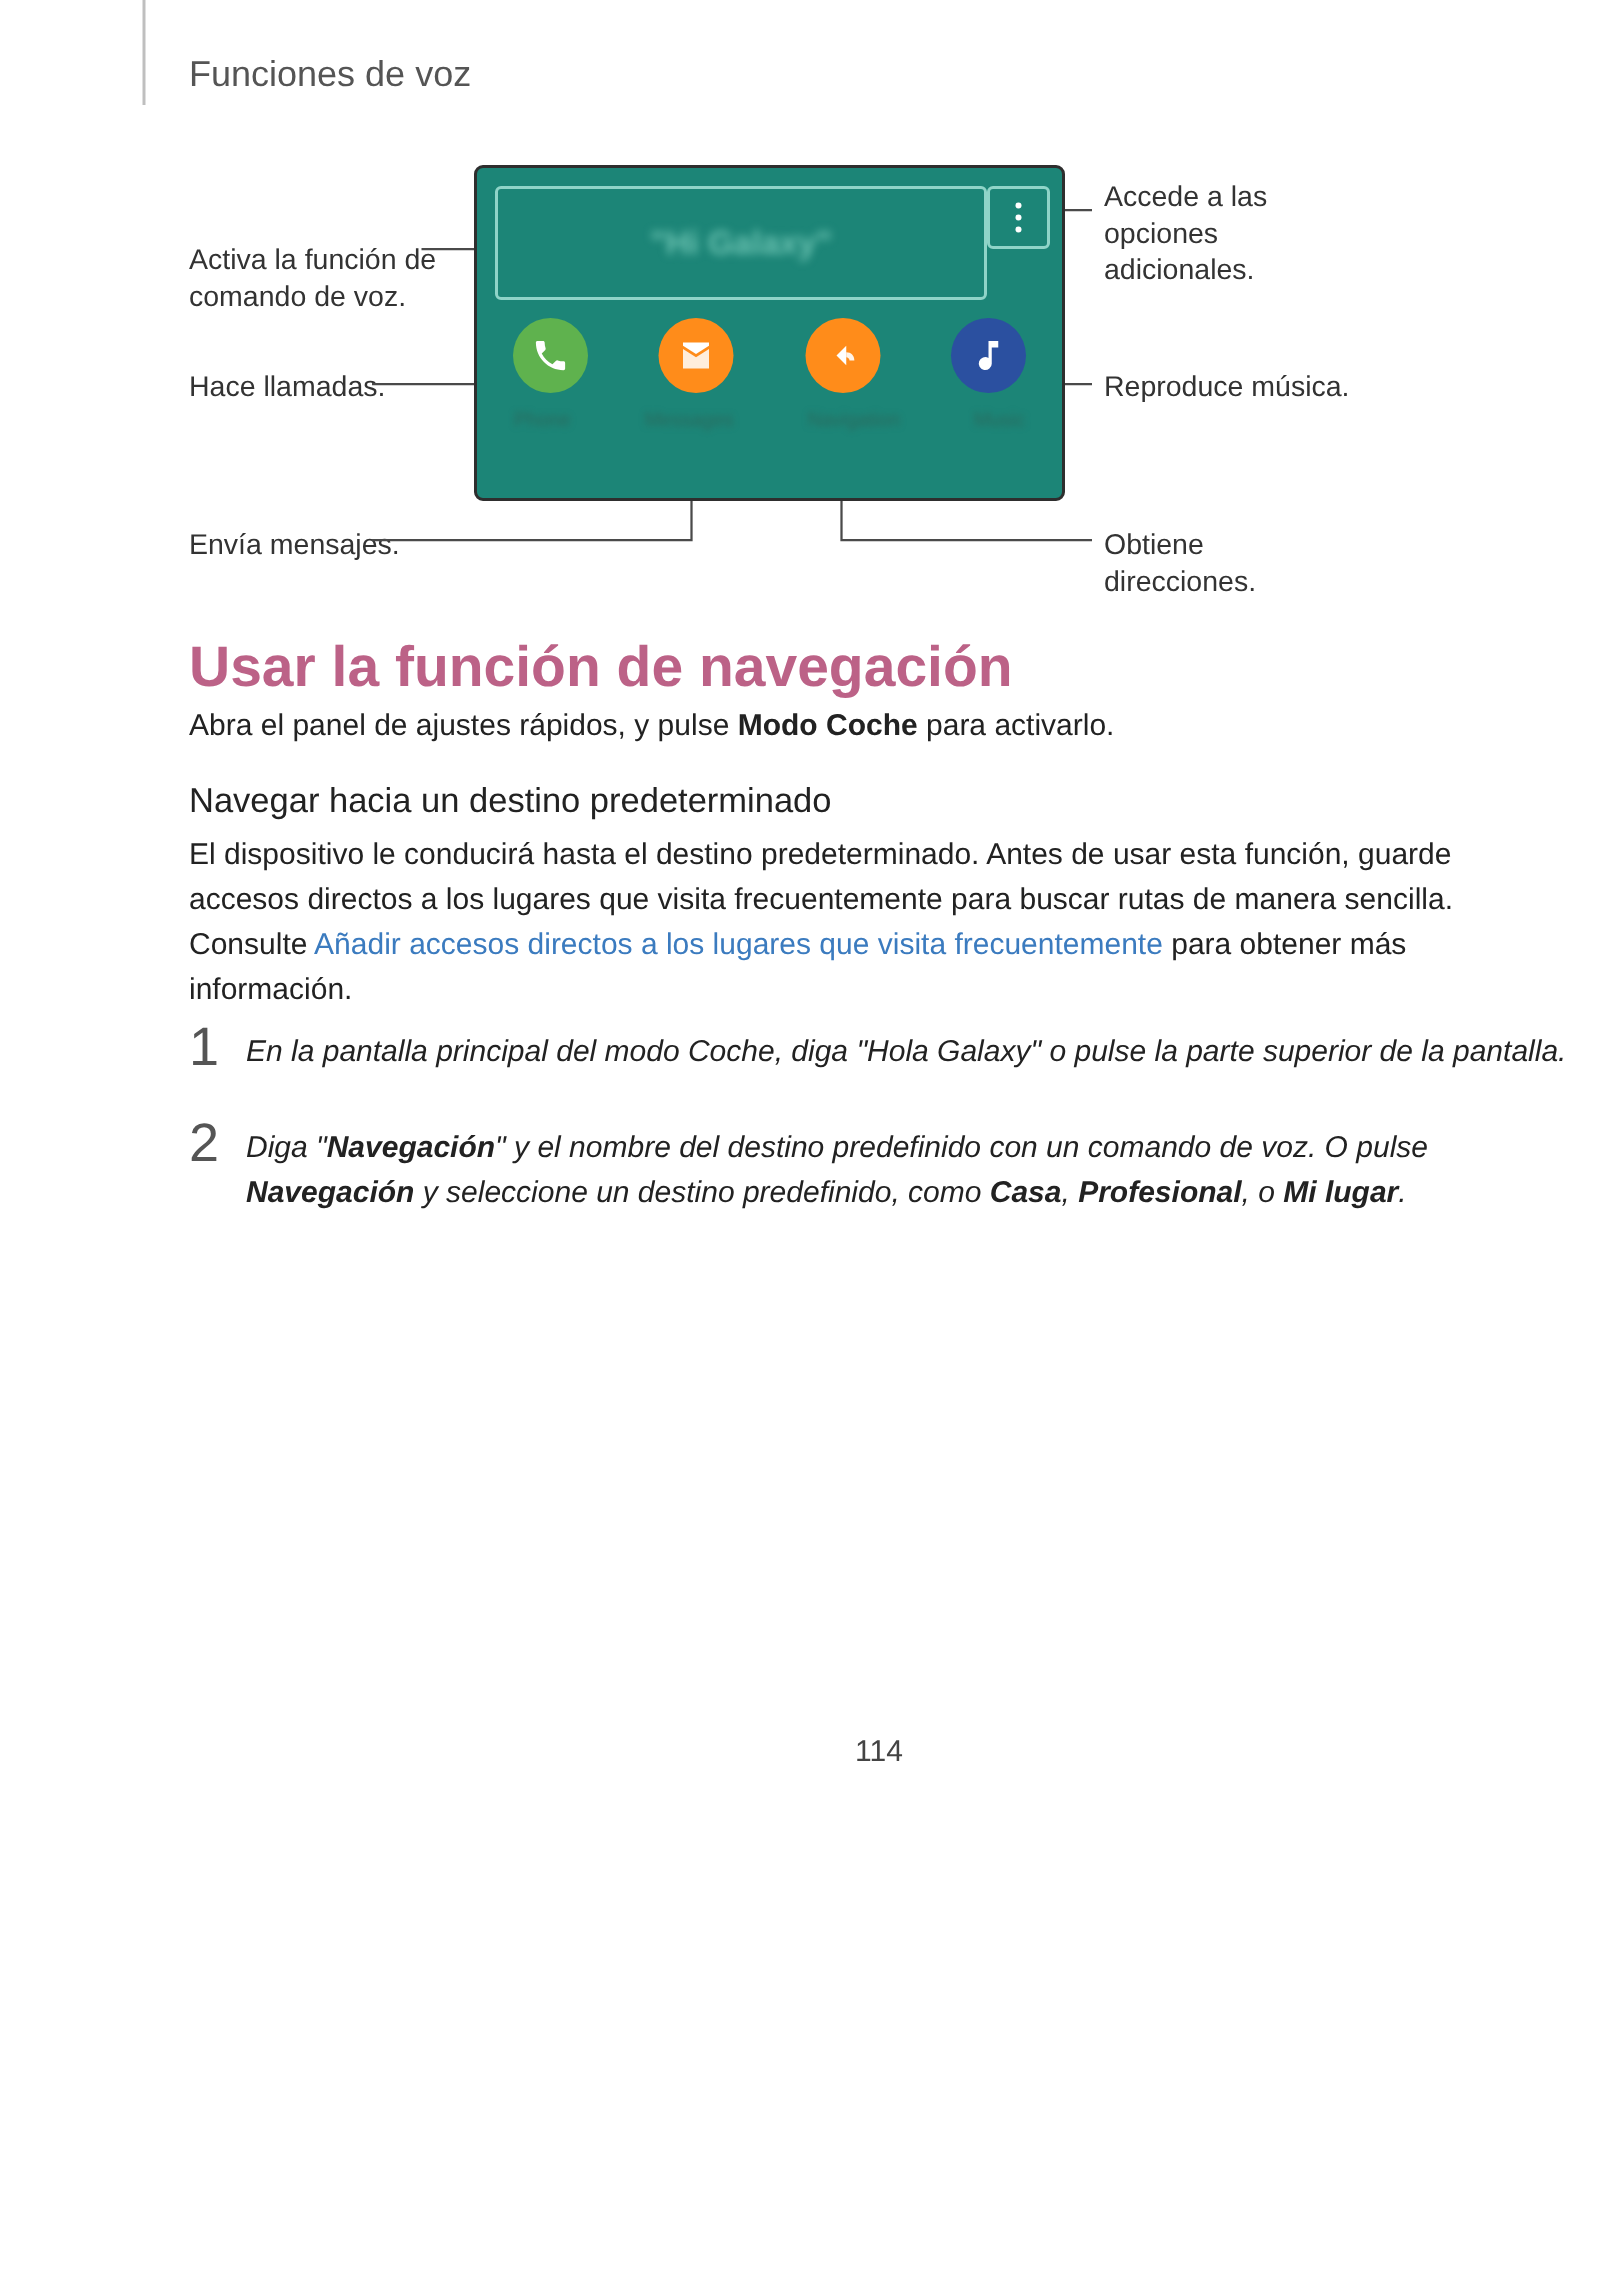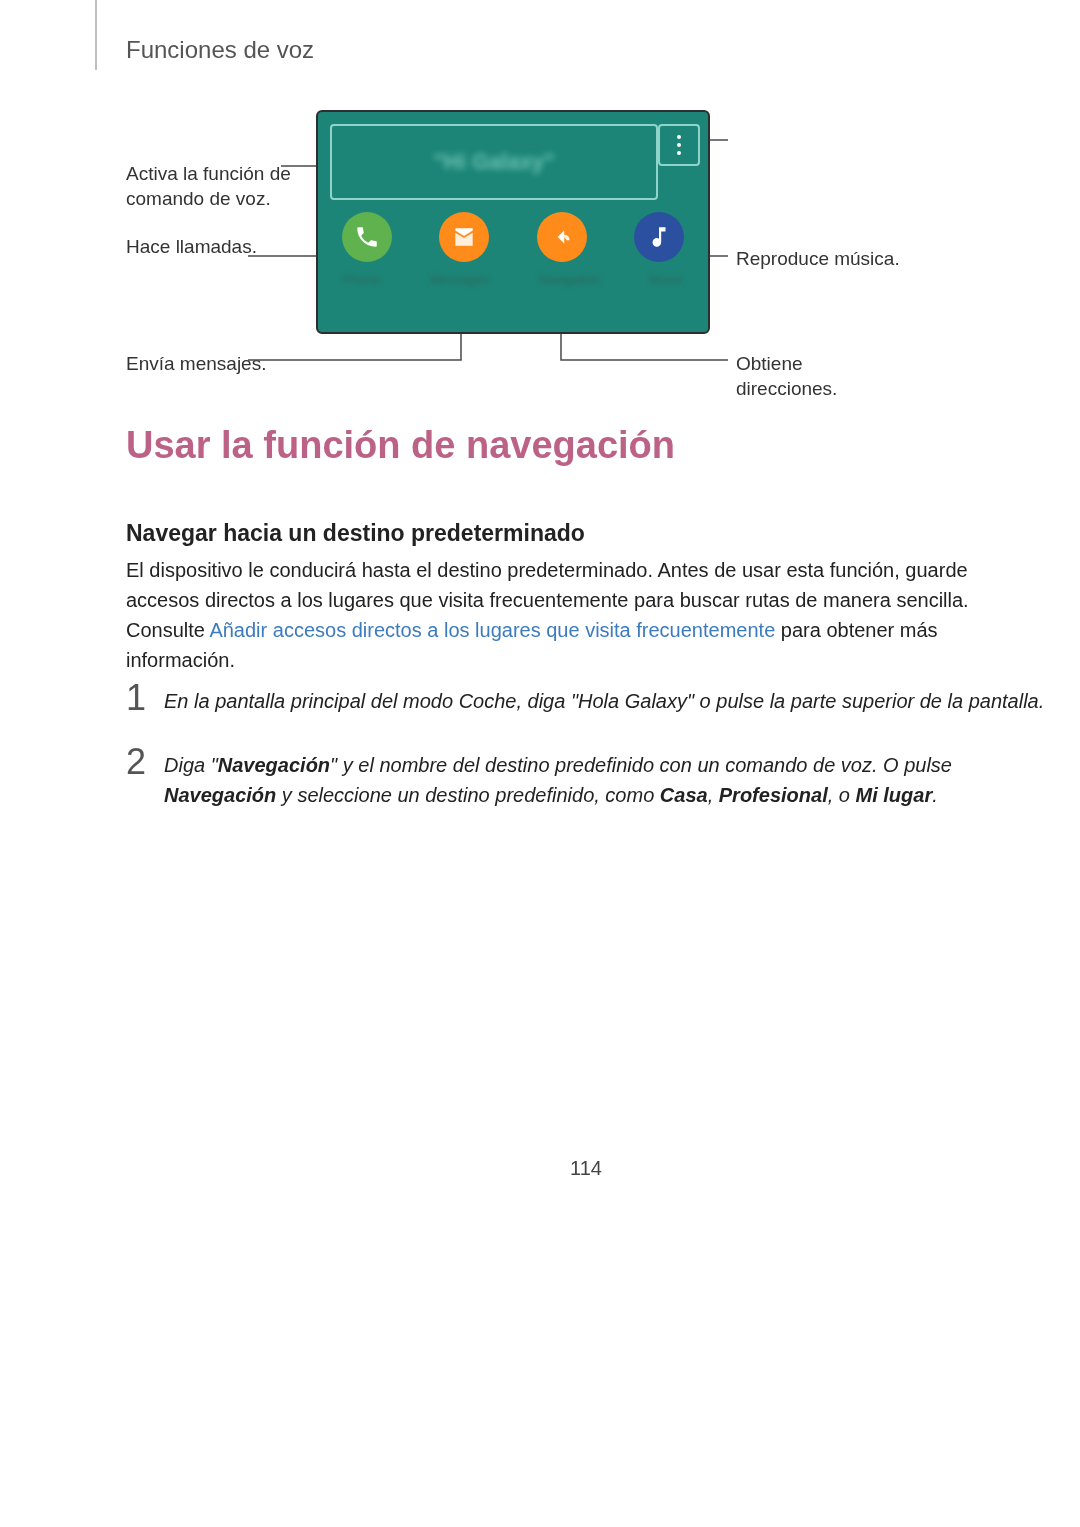--- a/index.html
+++ b/index.html
@@ -128,21 +128,21 @@
   }
   .callout {
     position: absolute;
     font-size: 19px;
     color: #333;
     line-height: 1.3;
     max-width: 170px;
   }
   .c-voice   { left: 0;   top: 52px; }
   .c-options { left: 610px; top: 10px; }
-  .c-calls   { left: 0;   top: 125px; }
+  .c-calls   { left: 0;   top: 137px; }
   .c-music   { left: 610px; top: 137px; }
   .c-msg     { left: 0;   top: 242px; }
   .c-dir     { left: 610px; top: 242px; }
 
   .lead {
     stroke: #4a4a4a;
     stroke-width: 1.5;
     fill: none;
   }
 
@@ -161,21 +161,21 @@
     font-size: 20px;
     color: #222;
     line-height: 1.45;
     width: 920px;
   }
   .h3 {
     position: absolute;
     left: 80px;
     top: 520px;
     font-size: 23px;
-    font-weight: bold;
+    font-weight: normal;
     color: #222;
   }
   .p2 {
     position: absolute;
     left: 80px;
     top: 555px;
     font-size: 20px;
     color: #222;
     line-height: 1.5;
     width: 920px;
@@ -221,20 +221,21 @@
 </head>
 <body>
 
 <div class="page">
   <div class="margin-line"></div>
   <div class="header-title">Funciones de voz</div>
 
   <div class="diagram">
 
     <div class="callout c-voice">Activa la función de comando de voz.</div>
+    <div class="callout c-options">Accede a las opciones adicionales.</div>
     <div class="callout c-calls">Hace llamadas.</div>
     <div class="callout c-music">Reproduce música.</div>
     <div class="callout c-msg">Envía mensajes.</div>
     <div class="callout c-dir">Obtiene direcciones.</div>
 
     <svg width="920" height="280" style="position:absolute;left:0;top:0;pointer-events:none;">
 
       <line class="lead" x1="155" y1="56" x2="200" y2="56"></line>
       <line class="lead" x1="122" y1="146" x2="218" y2="146"></line>
       <polyline class="lead" points="122,250 335,250 335,165"></polyline>
@@ -282,20 +283,23 @@
         <span>Phone</span>
         <span>Messages</span>
         <span>Navigation</span>
         <span>Music</span>
       </div>
     </div>
   </div>
 
   <div class="h2">Usar la función de navegación</div>
 
+  <div class="p1">
+    <span>Abra el panel de ajustes rápidos, y pulse </span><span class="b">Modo Coche</span><span> para activarlo.</span>
+  </div>
 
   <div class="h3">Navegar hacia un destino predeterminado</div>
 
   <div class="p2">
     <span>El dispositivo le conducirá hasta el destino predeterminado. Antes de usar esta función, guarde accesos directos a los lugares que visita frecuentemente para buscar rutas de manera sencilla. Consulte </span><span class="link">Añadir accesos directos a los lugares que visita frecuentemente</span><span> para obtener más información.</span>
   </div>
 
   <div class="steps">
     <div class="step">
       <div class="step-num">1</div>

